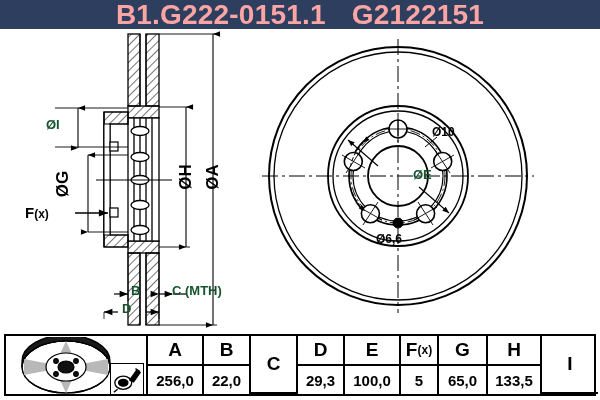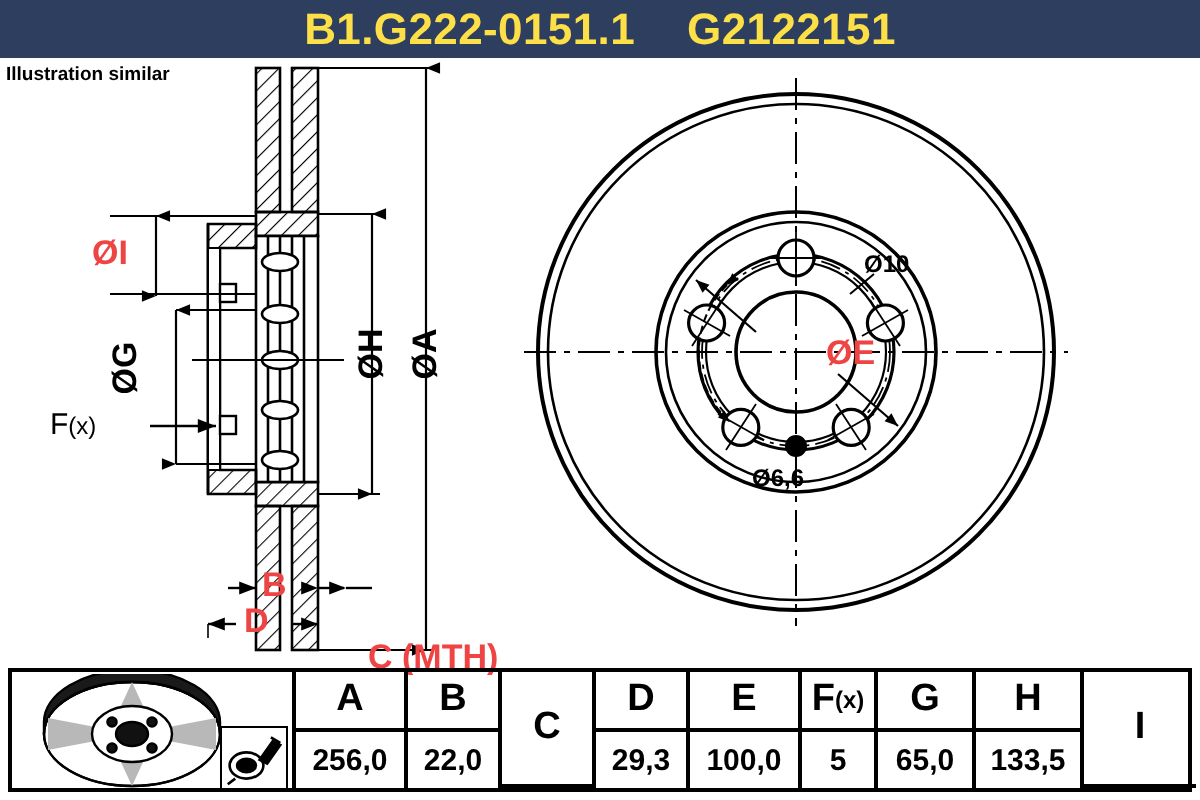--- a/index.html
+++ b/index.html
@@ -22,22 +22,22 @@
     left: 0; top: 0;
     width: 600px;
     height: 29px;
     background: #2d3e5f;
     display: flex;
     align-items: center;
     justify-content: center;
     gap: 26px;
   }
   #header .hdr-text {
-    color: #fde047;
-    font-size: 22px;
+    color: #fca5a5;
+    font-size: 28px;
     font-weight: bold;
     letter-spacing: 0.2px;
     line-height: 1;
   }
 
   
   #note {
     position: absolute;
     left: 3px; top: 32px;
     font-size: 9.5px;
@@ -58,36 +58,36 @@
   .vlabel {
     position: absolute;
     font-size: 17px;
     font-weight: bold;
     color: #000;
     transform-origin: 50% 50%;
     white-space: nowrap;
   }
   .hlabel {
     position: absolute;
-    font-size: 17px;
-    font-weight: bold;
-    color: #ef4444;
+    font-size: 13px;
+    font-weight: bold;
+    color: #14532d;
     white-space: nowrap;
   }
   .smalllabel {
     position: absolute;
     font-size: 12px;
     font-weight: bold;
     color: #000;
     white-space: nowrap;
   }
   .fxlabel {
     position: absolute;
     font-size: 15px;
-    font-weight: normal;
+    font-weight: bold;
     color: #000;
     white-space: nowrap;
   }
   .fxlabel .sub { font-size: 12px; }
 
   
   #spec-table {
     position: absolute;
     left: 4px; top: 334px;
     width: 592px;
@@ -164,21 +164,20 @@
 <body>
 
 <div id="page">
 
   <div id="header">
     <span class="hdr-text">B1.G222-0151.1</span>
     <span class="hdr-text">G2122151</span>
   </div>
 
   <div id="note">
-    <div>Illustration similar</div>
   </div>
 
   <div id="drawing">
     <svg width="600" height="302" viewBox="0 0 600 302">
       <defs>
         <pattern id="hatch" width="6" height="6" patternTransform="rotate(45)" patternUnits="userSpaceOnUse">
           <line x1="0" y1="0" x2="0" y2="6" stroke="#000" stroke-width="1.1"></line>
         </pattern>
         <marker id="ar-up" markerWidth="8" markerHeight="8" refX="4" refY="7" orient="auto">
           <path d="M4,7 L1.4,0.6 L6.6,0.6 Z" fill="#000"></path>
@@ -359,21 +358,21 @@
     <div class="vlabel" style="left:63px; top:155px; transform: translate(-50%,-50%) rotate(-90deg);">ØG</div>
 
     <div class="fxlabel" style="left:25px; top:175px;">F<span class="sub">(x)</span></div>
 
     <div class="vlabel" style="left:186px; top:148px; transform: translate(-50%,-50%) rotate(-90deg);">ØH</div>
 
     <div class="vlabel" style="left:213px; top:148px; transform: translate(-50%,-50%) rotate(-90deg);">ØA</div>
 
     <div class="hlabel" style="left:131px; top:254px;">B</div>
 
-    <div class="hlabel" style="left:184px; top:254px;margin-top:36px;">C (MTH)</div>
+    <div class="hlabel" style="left:172px; top:254px;">C (MTH)</div>
 
     <div class="hlabel" style="left:122px; top:272px;">D</div>
 
     <div class="smalllabel" style="left:432px; top:96px;">Ø10</div>
 
     <div class="hlabel" style="left:380px; top:138px;margin-left:33px;">ØE</div>
 
     <div class="smalllabel" style="left:376px; top:203px;">Ø6,6</div>
   </div>
 

